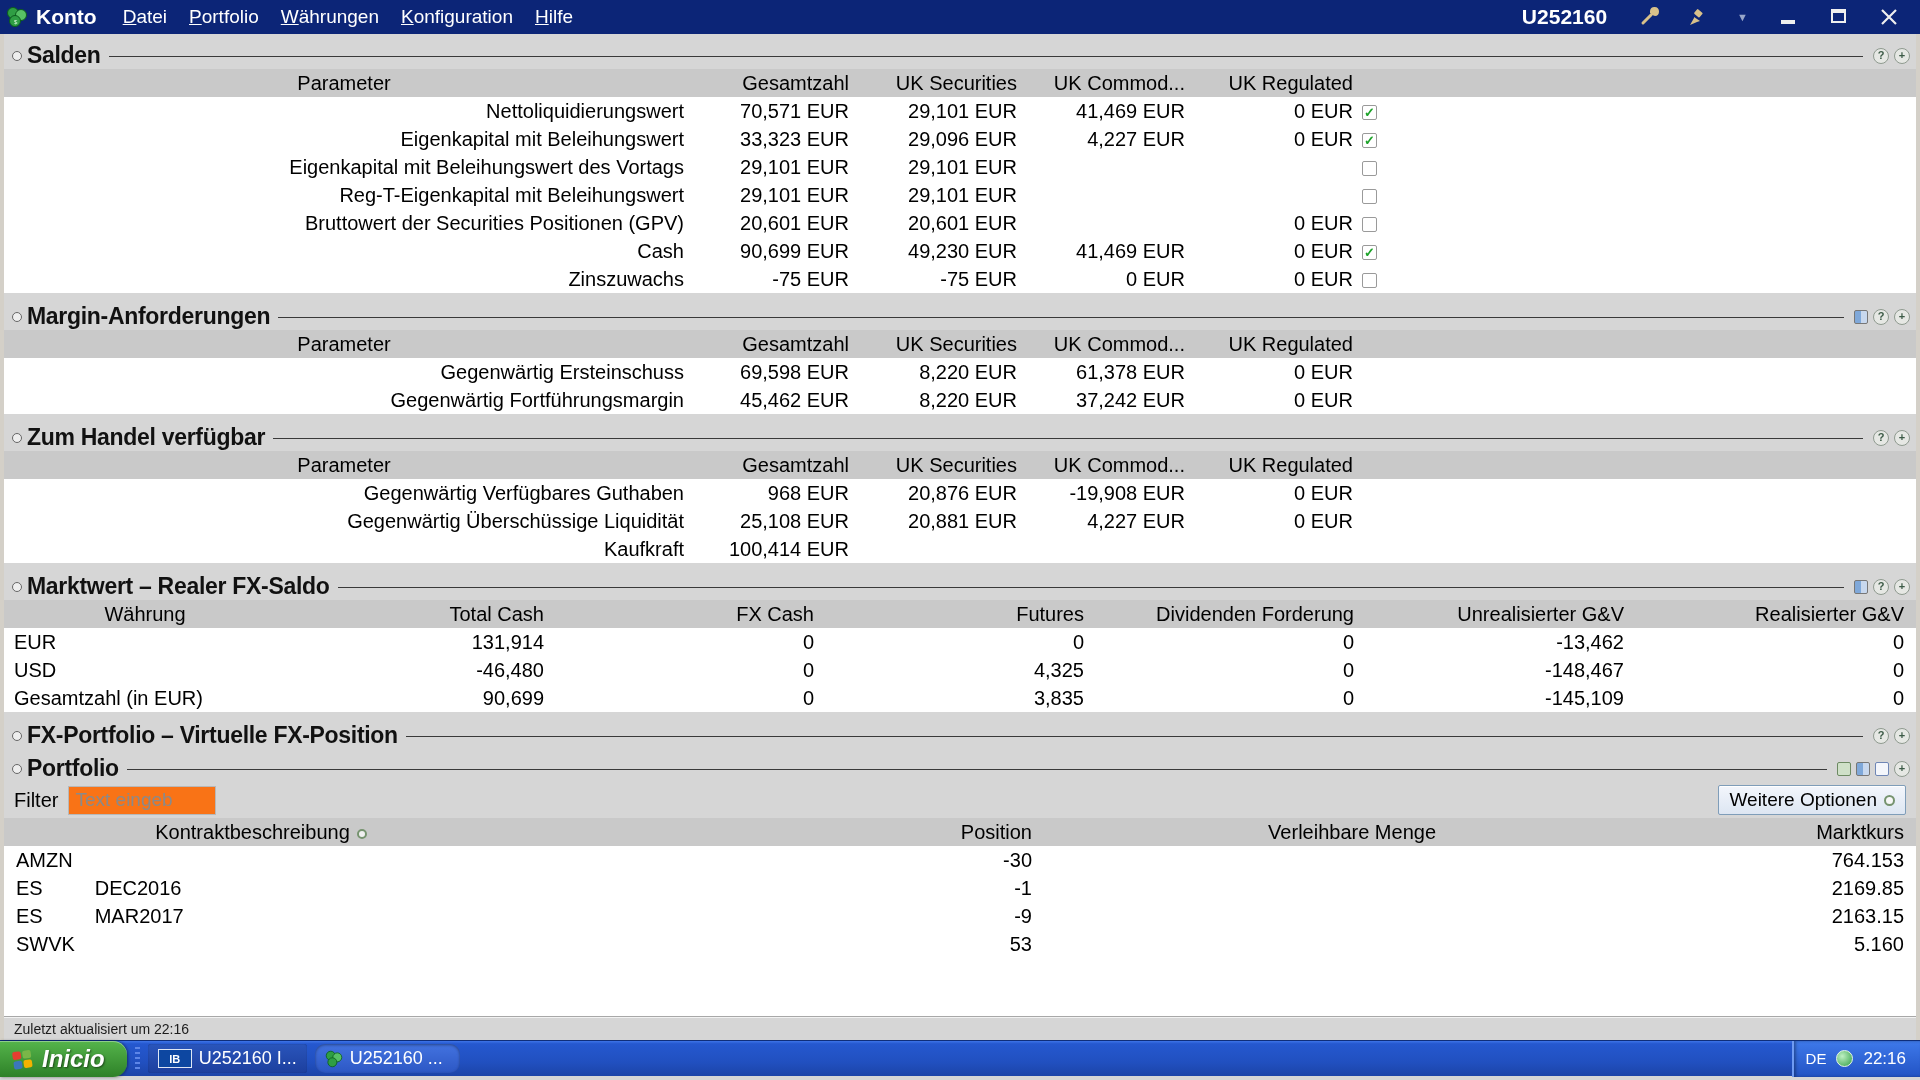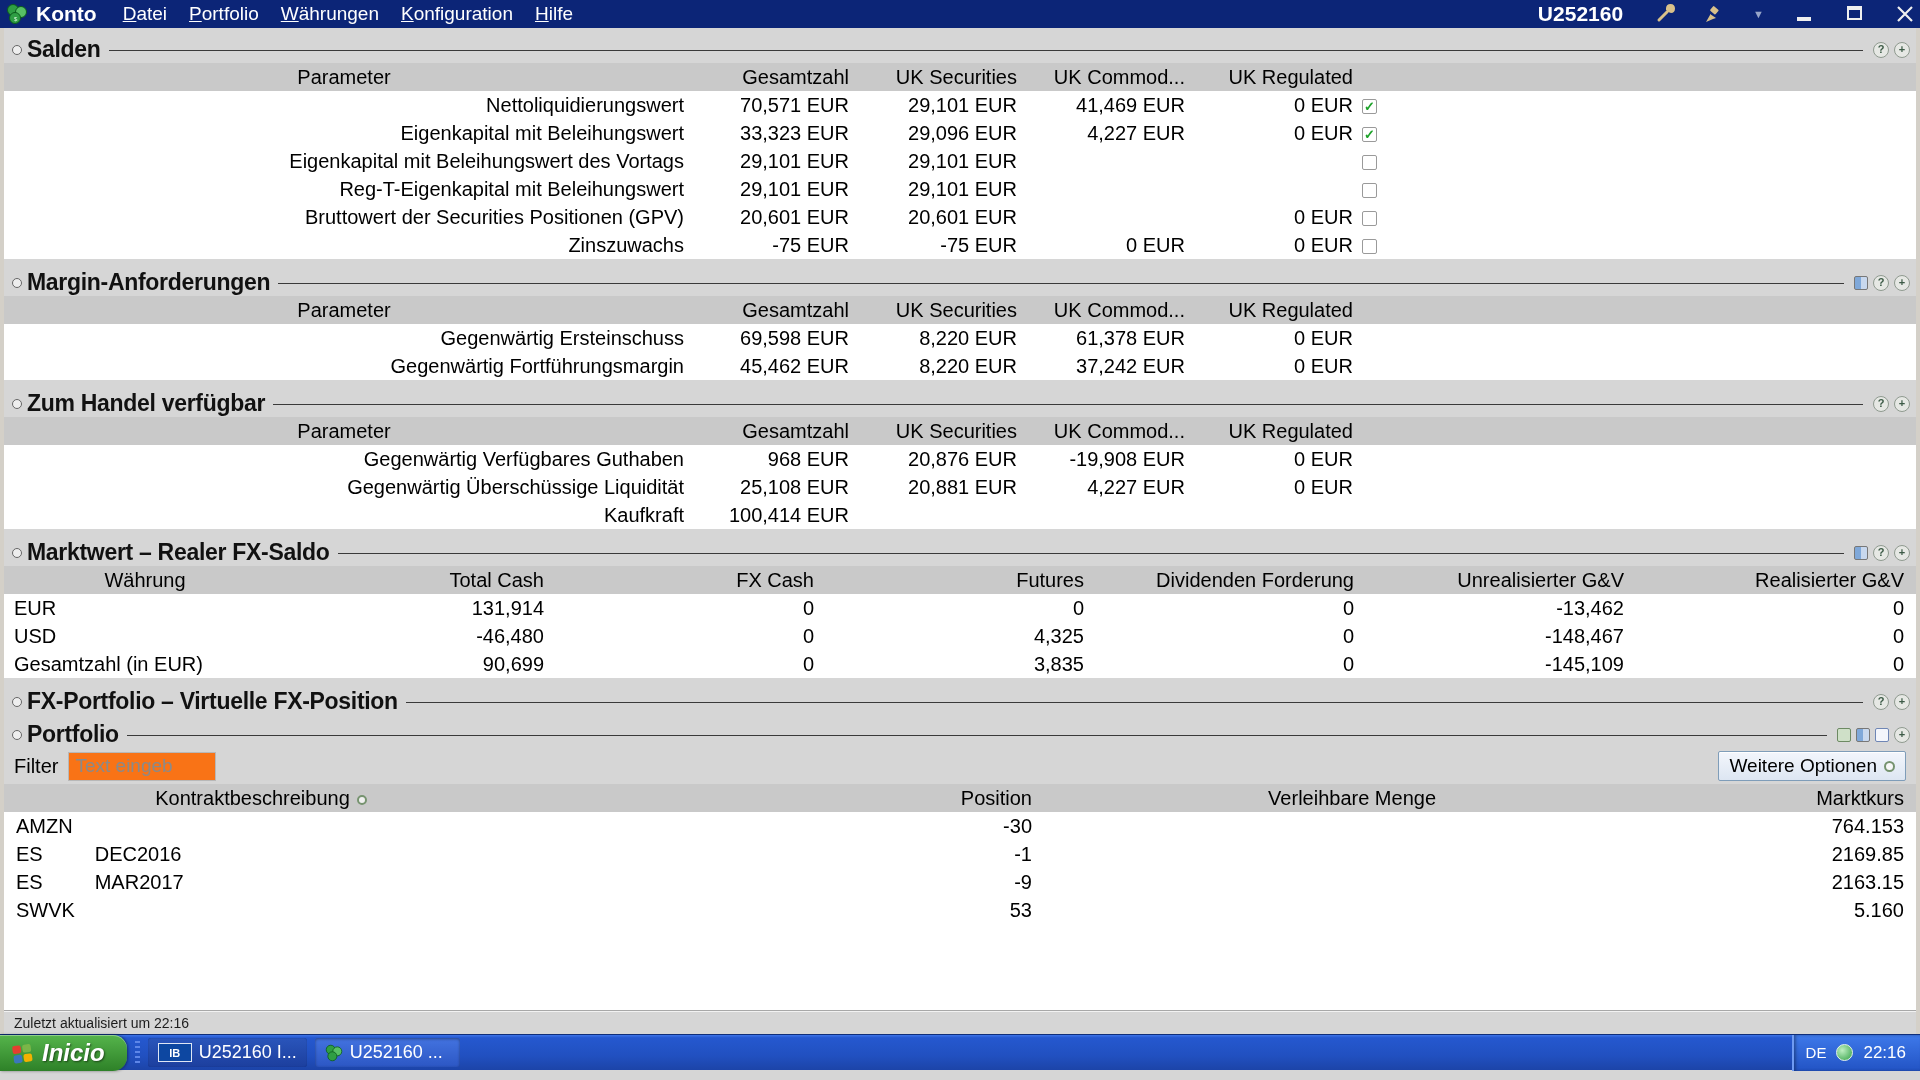--- a/index.html
+++ b/index.html
@@ -1,21 +1,21 @@
 <!DOCTYPE html>
 <html><head>
 <meta charset="utf-8">
 <style>
   * { margin:0; padding:0; box-sizing:border-box; }
   html,body { width:1920px; height:1080px; overflow:hidden;
               font-family:"Liberation Sans", sans-serif; background:#d6d6d6; }
 
   
-  .titlebar { height:28px; background:#0c2577; display:flex; align-items:center;
-              color:#fff; padding:0 4px 0 6px; }
+  .titlebar { height:34px; background:#0c2577; display:flex; align-items:center;
+              color:#fff; padding:0 20px 0 6px; }
   .app-icon { width:22px; height:22px; margin-right:8px; flex:0 0 auto; }
   .win-title { font-weight:bold; font-size:21px; margin-right:26px; }
   .menubar { display:flex; gap:22px; font-size:19px; }
   .menu-item { cursor:default; }
   .menu-item u { text-decoration:underline; }
   .tb-right { margin-left:auto; display:flex; align-items:center; gap:28px;text-align:center; }
   .tb-account { font-weight:bold; font-size:21px; margin-right:4px; }
   .tb-ico { width:20px; height:20px; }
   .caret { color:#98a6c9; font-size:11px; margin:0 2px; }
   .winbtn { width:22px; height:18px; position:relative; display:inline-block; }
@@ -99,21 +99,21 @@
                background:linear-gradient(#55b44b,#2e8128); border-radius:0 14px 14px 0;
                box-shadow:1px 0 3px rgba(0,0,0,.45), 0 1px 0 rgba(255,255,255,.35) inset; }
   .start-label { color:#fff; font-size:24px; font-weight:bold; font-style:italic;
                  text-shadow:1px 1px 2px rgba(0,0,0,.5); }
   .drag-handle { width:5px; height:24px; margin:0 8px;
                  background:repeating-linear-gradient(#5e86e8 0 2px, transparent 2px 5px); }
   .task-btn { height:29px; min-width:145px; margin-right:8px; display:flex; align-items:center; gap:7px;
               padding:0 10px; border-radius:3px; color:#fff; font-size:18px;
               box-shadow:0 0 1px #0d2a75 inset; }
   .task-btn.inactive { background:linear-gradient(#2a55bb,#1c3f9e); }
-  .task-btn.active { background:linear-gradient(#4373e0,#2c57c4); box-shadow:0 1px 3px rgba(0,0,0,.4) inset; }
+  .task-btn.active { background:linear-gradient(#4373e0,#2c57c4); box-shadow:0 1px 3px rgba(0,0,0,.4) inset;border-radius:10px; }
   .ib-badge { width:34px; height:19px; background:#0d47a1; border:1px solid #dfe6f5; color:#fff;
               font-size:11px; font-weight:bold; display:flex; align-items:center; justify-content:center; }
   .tray { margin-left:auto; height:36px; display:flex; align-items:center; gap:10px; padding:0 14px 0 12px;
           background:linear-gradient(#3e79ea,#2253c4); border-left:2px solid #6f9bf2;
           box-shadow:2px 0 3px rgba(0,0,0,.3) inset; color:#fff; }
   .tray-lang { font-size:15px; }
   .tray-time { font-size:17px; }
   .tray-ico { width:17px; height:17px; border-radius:50%;
               background:radial-gradient(circle at 35% 35%, #bff0c2, #2f9e44); border:1px solid #e8f5e9; }
 </style>
@@ -222,20 +222,29 @@
         <tr>
           <td class="c-param">Bruttowert der Securities Positionen (GPV)</td>
           <td class="c-num">20,601 EUR</td>
           <td class="c-num">20,601 EUR</td>
           <td class="c-num"></td>
           <td class="c-num">0 EUR</td>
           <td class="c-cb"><span class="cb"></span></td>
           <td></td>
         </tr>
         <tr>
+          <td class="c-param">Cash</td>
+          <td class="c-num">90,699 EUR</td>
+          <td class="c-num">49,230 EUR</td>
+          <td class="c-num">41,469 EUR</td>
+          <td class="c-num">0 EUR</td>
+          <td class="c-cb"><span class="cb">✓</span></td>
+          <td></td>
+        </tr>
+        <tr>
           <td class="c-param">Zinszuwachs</td>
           <td class="c-num">-75 EUR</td>
           <td class="c-num">-75 EUR</td>
           <td class="c-num">0 EUR</td>
           <td class="c-num">0 EUR</td>
           <td class="c-cb"><span class="cb"></span></td>
           <td></td>
         </tr>
       </tbody>
     </table>

